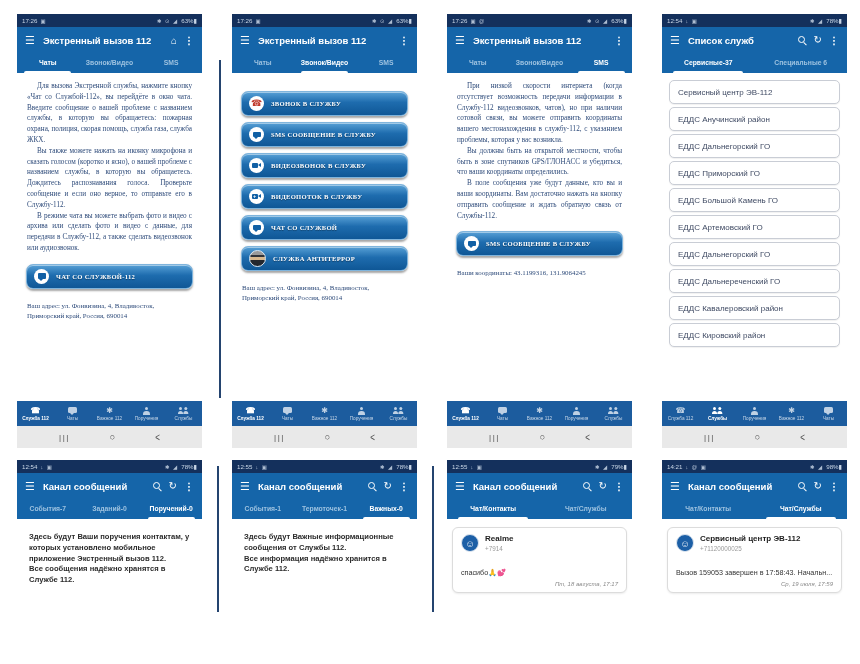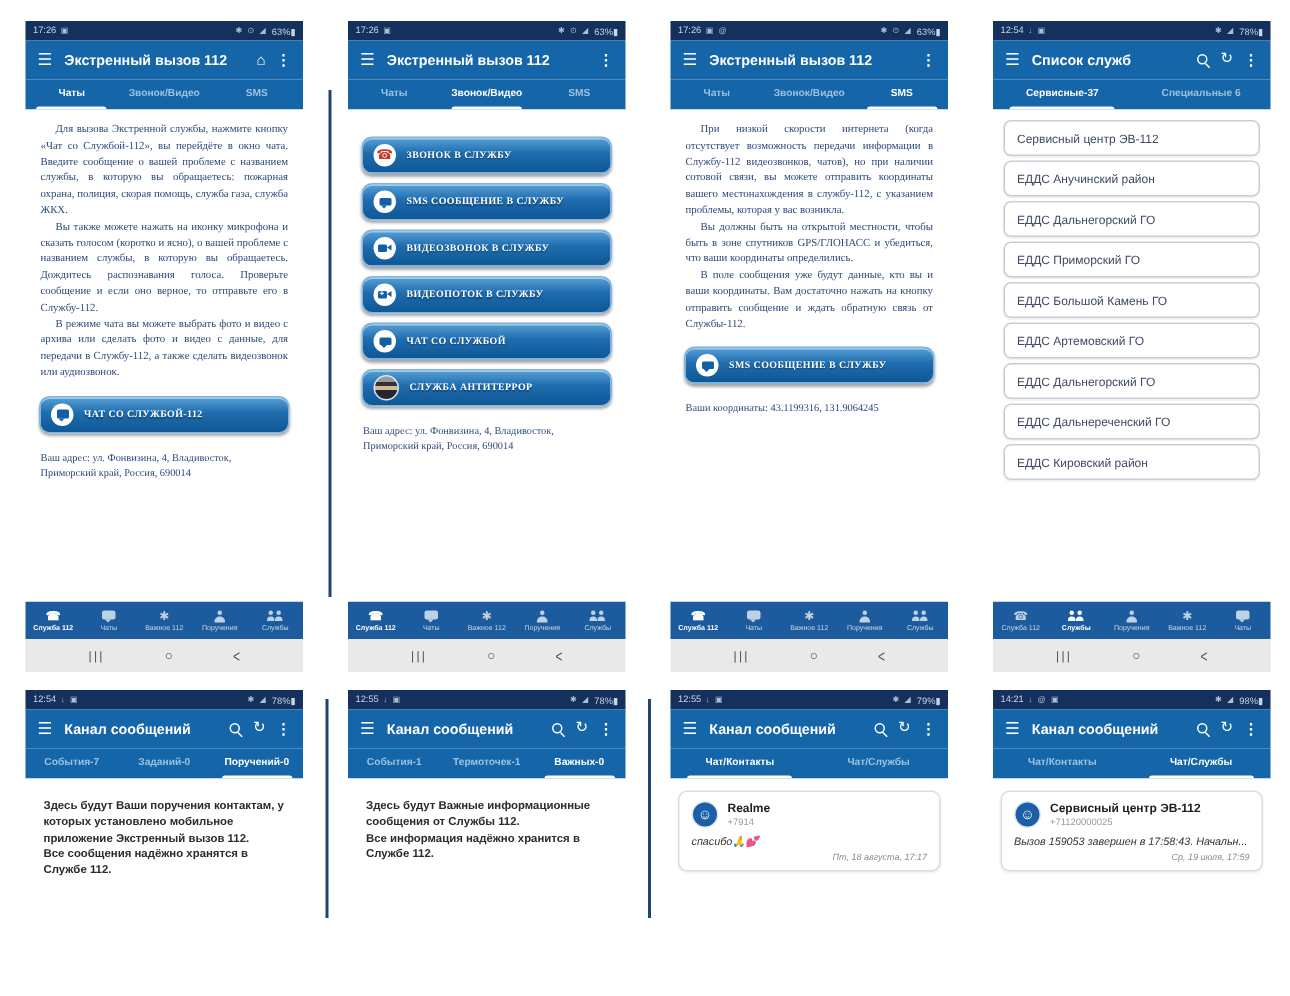--- a/index.html
+++ b/index.html
@@ -121,21 +121,21 @@
 
   
   .card{margin:8px 5px 0 5px;background:#fff;border:1px solid #dcdcdc;border-radius:6px;
     padding:6px 8px 5px 8px;box-shadow:0 1px 2px rgba(0,0,0,.08);}
   .card-top{display:flex;gap:6px;align-items:flex-start;}
   .cav{width:16px;height:16px;border-radius:50%;background:#1c5fa6;color:#fff;flex:none;
     display:flex;align-items:center;justify-content:center;font-size:9.5px;
     border:1px solid #dfe7f0;}
   .cname{font-size:8px;font-weight:bold;color:#1c1c1c;line-height:1.2;white-space:nowrap;}
   .cphone{font-size:6.3px;color:#9a9a9a;margin-top:1px;}
-  .cmsg{font-size:7.2px;color:#333;margin-top:4px;line-height:1.3;font-style:italic;}
+  .cmsg{font-size:7.2px;color:#333;margin-top:16px;line-height:1.3;}
   .ctime{font-size:6px;color:#8a8a8a;font-style:italic;text-align:right;margin-top:4px;}
 </style>
 </head>
 <body>
 
 <div id="stage">
 
   <div class="phone row1" style="left:17px">
     <div class="sbar">
       <span class="sb-l">
@@ -387,20 +387,21 @@
     <div class="content">
       <div class="svc-list">
         <div class="svc">Сервисный центр ЭВ-112</div>
         <div class="svc">ЕДДС Анучинский район</div>
         <div class="svc">ЕДДС Дальнегорский ГО</div>
         <div class="svc">ЕДДС Приморский ГО</div>
         <div class="svc">ЕДДС Большой Камень ГО</div>
         <div class="svc">ЕДДС Артемовский ГО</div>
         <div class="svc">ЕДДС Дальнегорский ГО</div>
         <div class="svc">ЕДДС Дальнереченский ГО</div>
+        <div class="svc">ЕДДС Кавалеровский район</div>
         <div class="svc">ЕДДС Кировский район</div>
       </div>
     </div>
     <div class="bnav">
       <div class="bni">
           <i class="nic nic-phone">☎</i>
           <span>Служба 112</span>
         </div>
       <div class="bni active">
           <span class="nic nic-people"></span>

